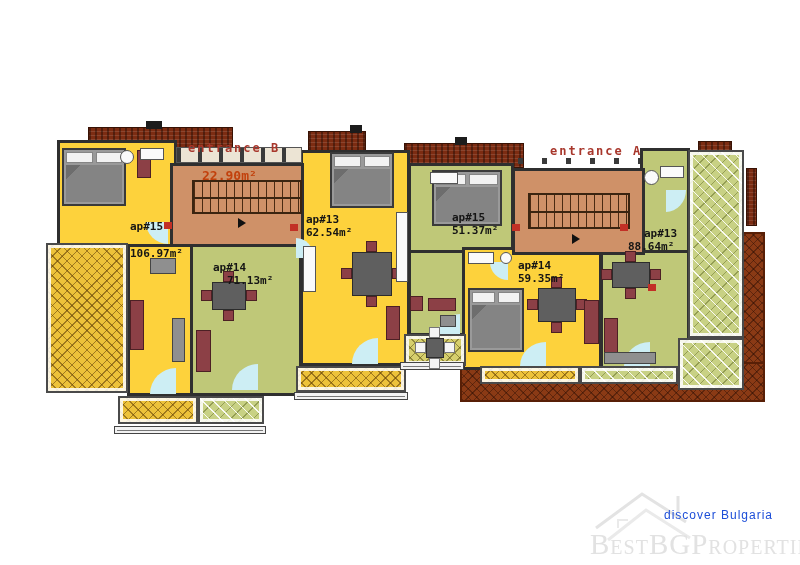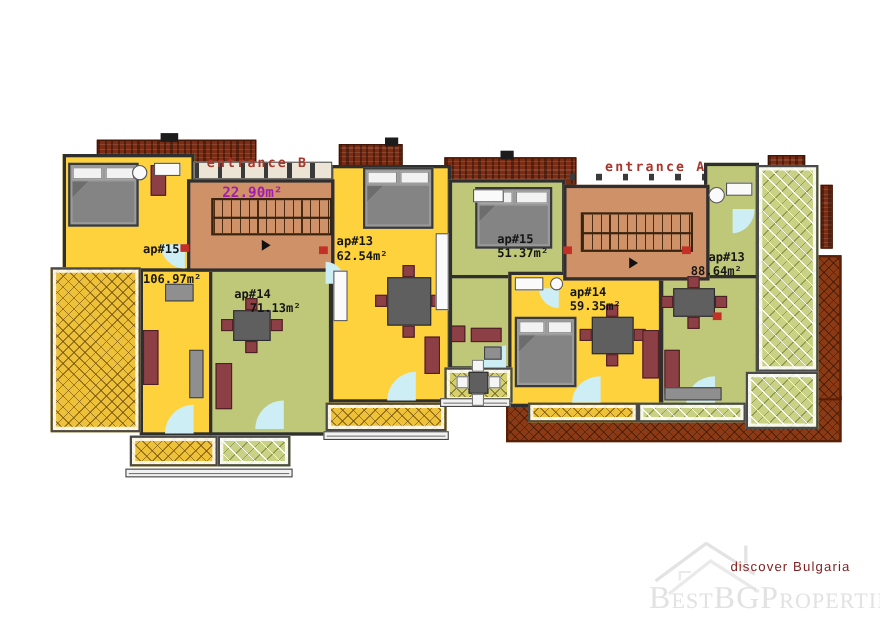--- a/index.html
+++ b/index.html
@@ -59,26 +59,26 @@
   .din i{position:absolute;width:11px;height:11px;background:#8c4046;border:1px solid #4c2024}
   .din i.w{background:#f5f5f5;border-color:#777}
   .cn{top:0;left:50%;margin-left:-6px}.cs{bottom:0;left:50%;margin-left:-6px}
   .cw{left:0;top:50%;margin-top:-6px}.ce{right:0;top:50%;margin-top:-6px}
   .rmk{position:absolute;width:8px;height:7px;background:#c23026;z-index:6}
 
   
   .apl{position:absolute;z-index:6;font:bold 11px "DejaVu Sans Mono",monospace;color:#151515;white-space:nowrap}
   .apl .ar{display:block}
   .ent{position:absolute;z-index:6;font:bold 12px "DejaVu Sans Mono",monospace;color:#a8372c;letter-spacing:2px;white-space:nowrap}
-  .stl{position:absolute;z-index:6;font:bold 13px "DejaVu Sans Mono",monospace;color:#a21caf;white-space:nowrap}
+  .stl{position:absolute;z-index:6;font:bold 13px "DejaVu Sans Mono",monospace;color:#c2410c;white-space:nowrap}
 
   
   .wm{position:absolute;left:588px;top:484px;width:212px;height:80px;z-index:7}
   .wm .tag{position:absolute;left:76px;top:24px;font:12px "Liberation Sans",sans-serif;
-           color:#7f1d1d;letter-spacing:1px;white-space:nowrap}
+           color:#1d4ed8;letter-spacing:1px;white-space:nowrap}
   .wm .brand{position:absolute;left:2px;top:44px;font-family:"Liberation Serif",serif;
            font-variant:small-caps;font-size:29px;letter-spacing:1px;color:#e2e2e2;white-space:nowrap}
 </style>
 </head>
 <body>
 
 <div class="plan">
 
   <div class="ground" style="left:460px;top:360px;width:305px;height:42px"></div>
   <div class="ground" style="left:742px;top:232px;width:23px;height:132px"></div>

